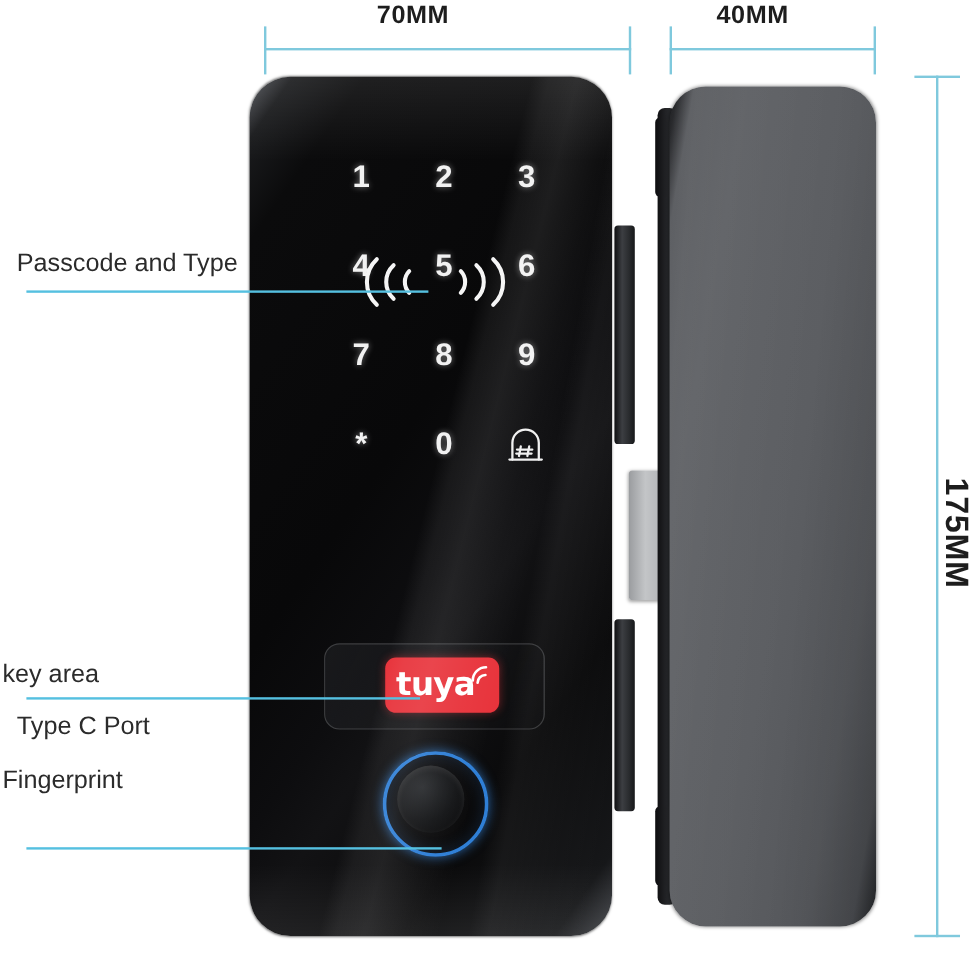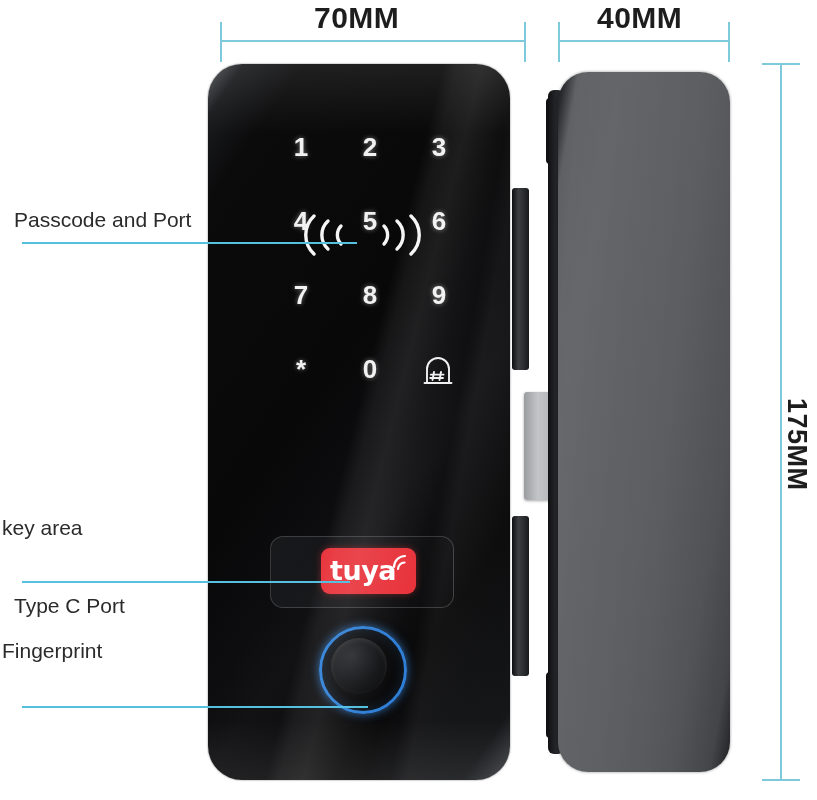--- a/index.html
+++ b/index.html
@@ -8,21 +8,21 @@
     background:#ffffff;
     font-family:"Liberation Sans", sans-serif;
     overflow:hidden;
   }
   #stage{position:relative;width:817px;height:800px;overflow:hidden;background:#fff;}
 
   
   .dim-h-line{position:absolute;height:2px;background:#7fc9dd;}
   .dim-v-tick{position:absolute;width:2px;background:#7fc9dd;}
   .dim-label{
-    position:absolute;color:#1d1d1d;font-size:30px;font-weight:600;
+    position:absolute;color:#1d1d1d;font-size:21px;font-weight:600;
     letter-spacing:.5px;white-space:nowrap;
   }
   .dim-label-vert{
     position:absolute;color:#1d1d1d;font-size:27px;font-weight:600;
     letter-spacing:.5px;white-space:nowrap;
     transform-origin:left top;transform:rotate(90deg);
   }
 
   
   .callout-text{
@@ -284,26 +284,26 @@
   <div id="latch"></div>
 
   <div id="rear-edge"></div>
   <div id="rear-tab-top"></div>
   <div id="rear-tab-bot"></div>
   <div id="rear-body">
     <div id="rear-gloss"></div>
   </div>
 
   <div>
-    <div class="callout-text" style="left:14px;top:208px;">Passcode and Port</div>
+    <div class="callout-text" style="left:14px;top:208px;">Passcode and Type</div>
     <div class="callout-line" style="left:22px;top:242px;width:335px;"></div>
   </div>
 
   <div>
-    <div class="callout-text" style="left:2px;top:516px;">key area</div>
+    <div class="callout-text" style="left:2px;top:550px;">key area</div>
     <div class="callout-line" style="left:22px;top:581px;width:328px;"></div>
   </div>
 
   <div>
     <div class="callout-text" style="left:14px;top:594px;">Type C Port</div>
   </div>
 
   <div>
     <div class="callout-text" style="left:2px;top:639px;">Fingerprint</div>
     <div class="callout-line" style="left:22px;top:706px;width:346px;"></div>

